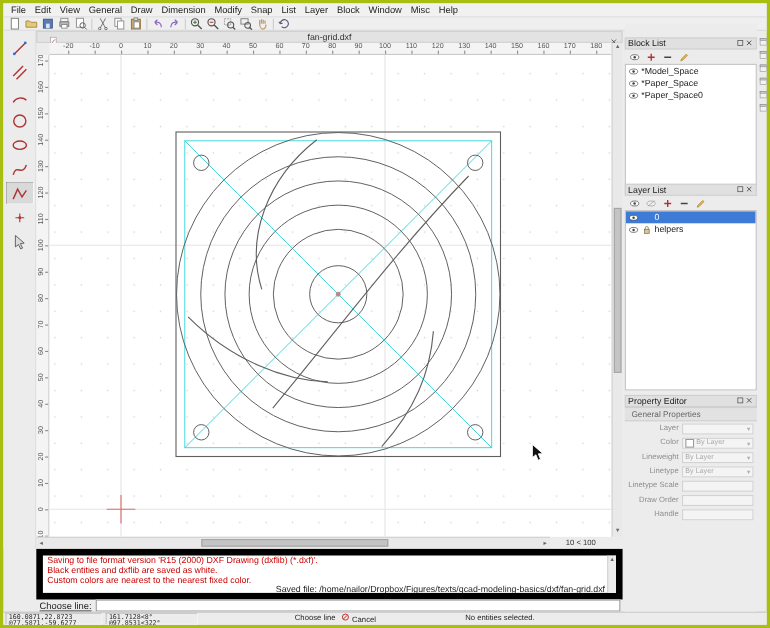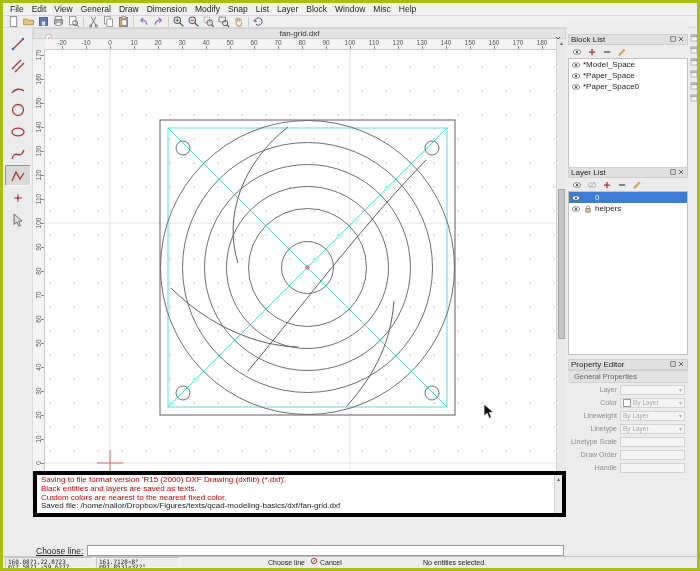--- a/index.html
+++ b/index.html
@@ -36,24 +36,24 @@
           background-size:24px 24px;background-position:17px 5px;overflow:hidden;}
   #cursor{position:absolute;left:438px;top:353px;}
   
   #vscroll{position:absolute;left:553px;top:36px;width:10px;height:449px;background:#e9e9e9;border-left:1px solid #d2d2d2;box-sizing:border-box;}
   #vthumb{position:absolute;left:1px;top:150px;width:7px;height:150px;background:#c4c4c4;border:1px solid #a6a6a6;box-sizing:border-box;}
   #hscroll{position:absolute;left:30px;top:485px;width:467px;height:11px;background:#e9e9e9;border-top:1px solid #d2d2d2;box-sizing:border-box;}
   #hthumb{position:absolute;left:150px;top:1px;width:170px;height:7px;background:#c4c4c4;border:1px solid #a6a6a6;box-sizing:border-box;}
   .sarrow{position:absolute;font-size:6px;color:#666;line-height:9px;width:9px;text-align:center;}
   #gridind{position:absolute;left:497px;top:485px;width:56px;height:11px;font-size:7px;line-height:11px;text-align:center;color:#333;}
   
-  #history{position:absolute;left:30px;top:468px;width:533px;height:46px;background:#ffffff;border:4px solid #000000;box-sizing:border-box;
+  #history{position:absolute;left:30px;top:496px;width:533px;height:46px;background:#ffffff;border:6px solid #000000;box-sizing:border-box;
            font-size:8px;line-height:8.8px;padding:1px 10px 1px 4px;overflow:hidden;}
   .hwarn{color:#cc0000;white-space:nowrap;}
-  .hinfo{color:#222;white-space:nowrap;}
+  .hinfo{color:#222;white-space:nowrap;text-align:right;}
   #histscroll{position:absolute;right:0;top:0;width:8px;height:44px;background:#ececec;border-left:1px solid #cfcfcf;box-sizing:border-box;}
   
   #cmdline{position:absolute;left:30px;top:542px;width:533px;height:11px;display:flex;align-items:center;font-size:8.5px;}
   #cmdline label{margin:0 4px 0 3px;white-space:nowrap;text-decoration:underline;}
   #cmd-input{flex:1;height:9px;border:1px solid #9a9a9a;background:#fff;font-size:8px;font-family:"Liberation Sans",sans-serif;padding:0 2px;margin-right:2px;}
   
   #statusbar{position:absolute;left:0;top:553px;width:694px;height:12px;background:#ececec;border-top:1px solid #c6c6c6;box-sizing:border-box;font-size:6.5px;}
   .seg{position:absolute;top:0;height:11px;border:1px solid;border-color:#c2c2c2 #f4f4f4 #f4f4f4 #c2c2c2;box-sizing:border-box;
        font-family:"DejaVu Sans Mono",monospace;font-size:6px;line-height:5px;padding:0 2px;}
   .seg div{margin-top:0.5px;}
@@ -402,21 +402,21 @@
   <div id="hscroll">
     <span class="sarrow" style="left:0;top:1px;">◂</span>
     <div id="hthumb"></div>
     <span class="sarrow" style="right:0;top:1px;">▸</span>
   </div>
   <div id="gridind">10 &lt; 100</div>
 
   <div id="history">
     <div>
         <div class="hwarn">Saving to file format version 'R15 (2000) DXF Drawing (dxflib) (*.dxf)'.</div>
-        <div class="hwarn">Black entities and layers are saved as texts.</div>
+        <div class="hwarn">Black entities and dxflib are saved as white.</div>
         <div class="hwarn">Custom colors are nearest to the nearest fixed color.</div>
         <div class="hinfo">Saved file: /home/nailor/Dropbox/Figures/texts/qcad-modeling-basics/dxf/fan-grid.dxf</div>
       </div>
     <div id="histscroll">
       <span class="sarrow" style="top:0;left:-1px;">▴</span>
       <span class="sarrow" style="bottom:0;left:-1px;">▾</span>
     </div>
   </div>
 
   <div id="cmdline">

